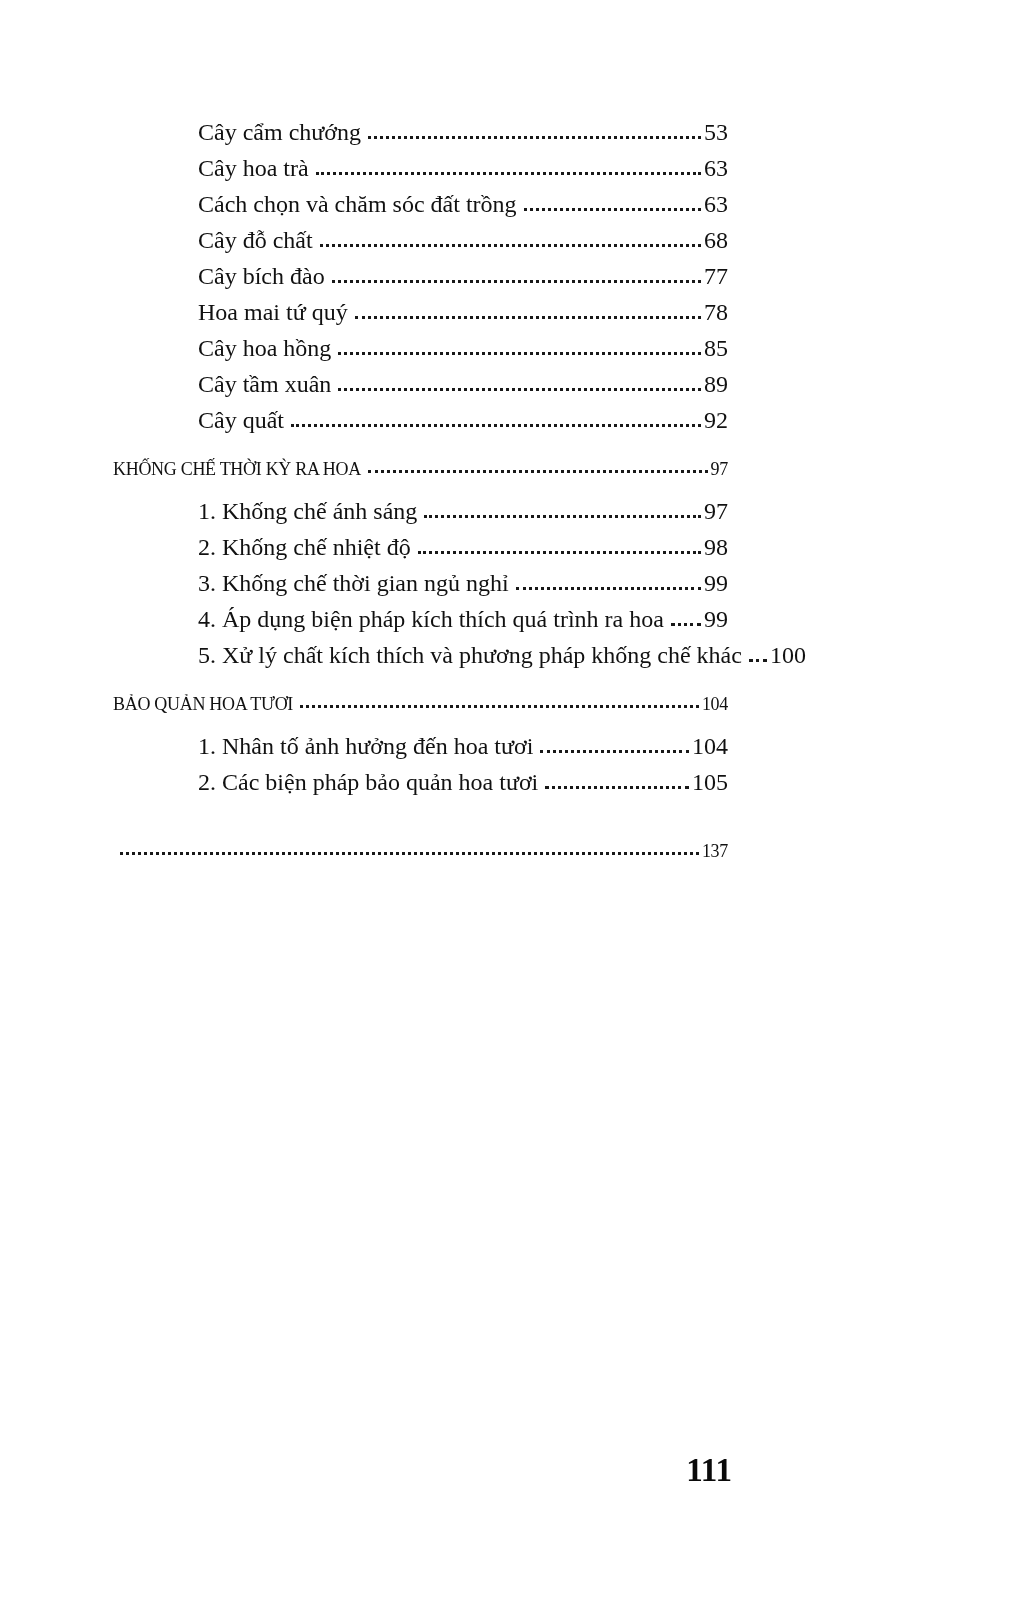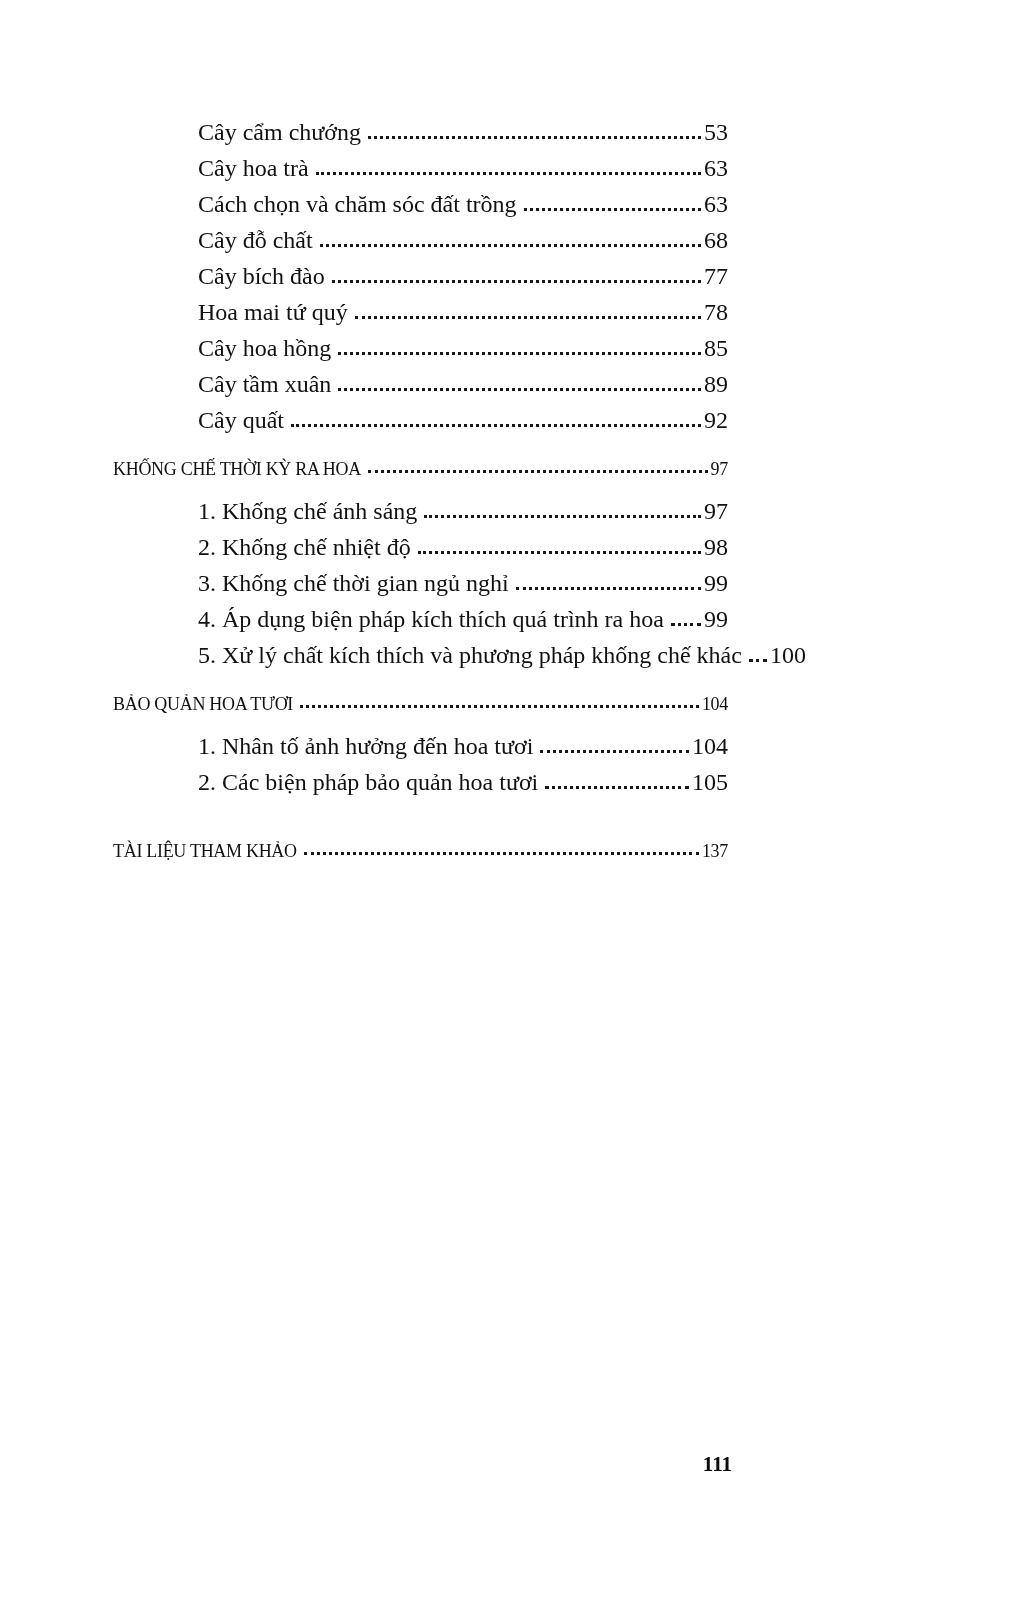--- a/index.html
+++ b/index.html
@@ -53,21 +53,21 @@
     margin: 0 3px 7px 7px;
   }
   .num {
     flex: 0 0 auto;
     text-align: left;
   }
   .folio {
     position: absolute;
     top: 1452px;
     right: 118px;
-    font-size: 21px;
+    font-size: 33px;
     font-weight: bold;
     color: #0a0a0a;
   }
 </style>
 </head>
 <body>
 
 <div class="page">
   <div class="toc" id="toc-list">
   <div class="row item">
@@ -173,19 +173,18 @@
     <span class="num">104</span>
   </div>
 
   <div class="row item">
     <span class="label">2. Các biện pháp bảo quản hoa tươi</span>
     <span class="dots"></span>
     <span class="num">105</span>
   </div>
 
   <div class="row section gap-before">
-    <span class="label">TÀI LIỆU THAM KHẢO</span>
     <span class="dots"></span>
     <span class="num">137</span>
   </div>
 </div>
   <div class="folio">111</div>
 </div>
 
 </body></html>

